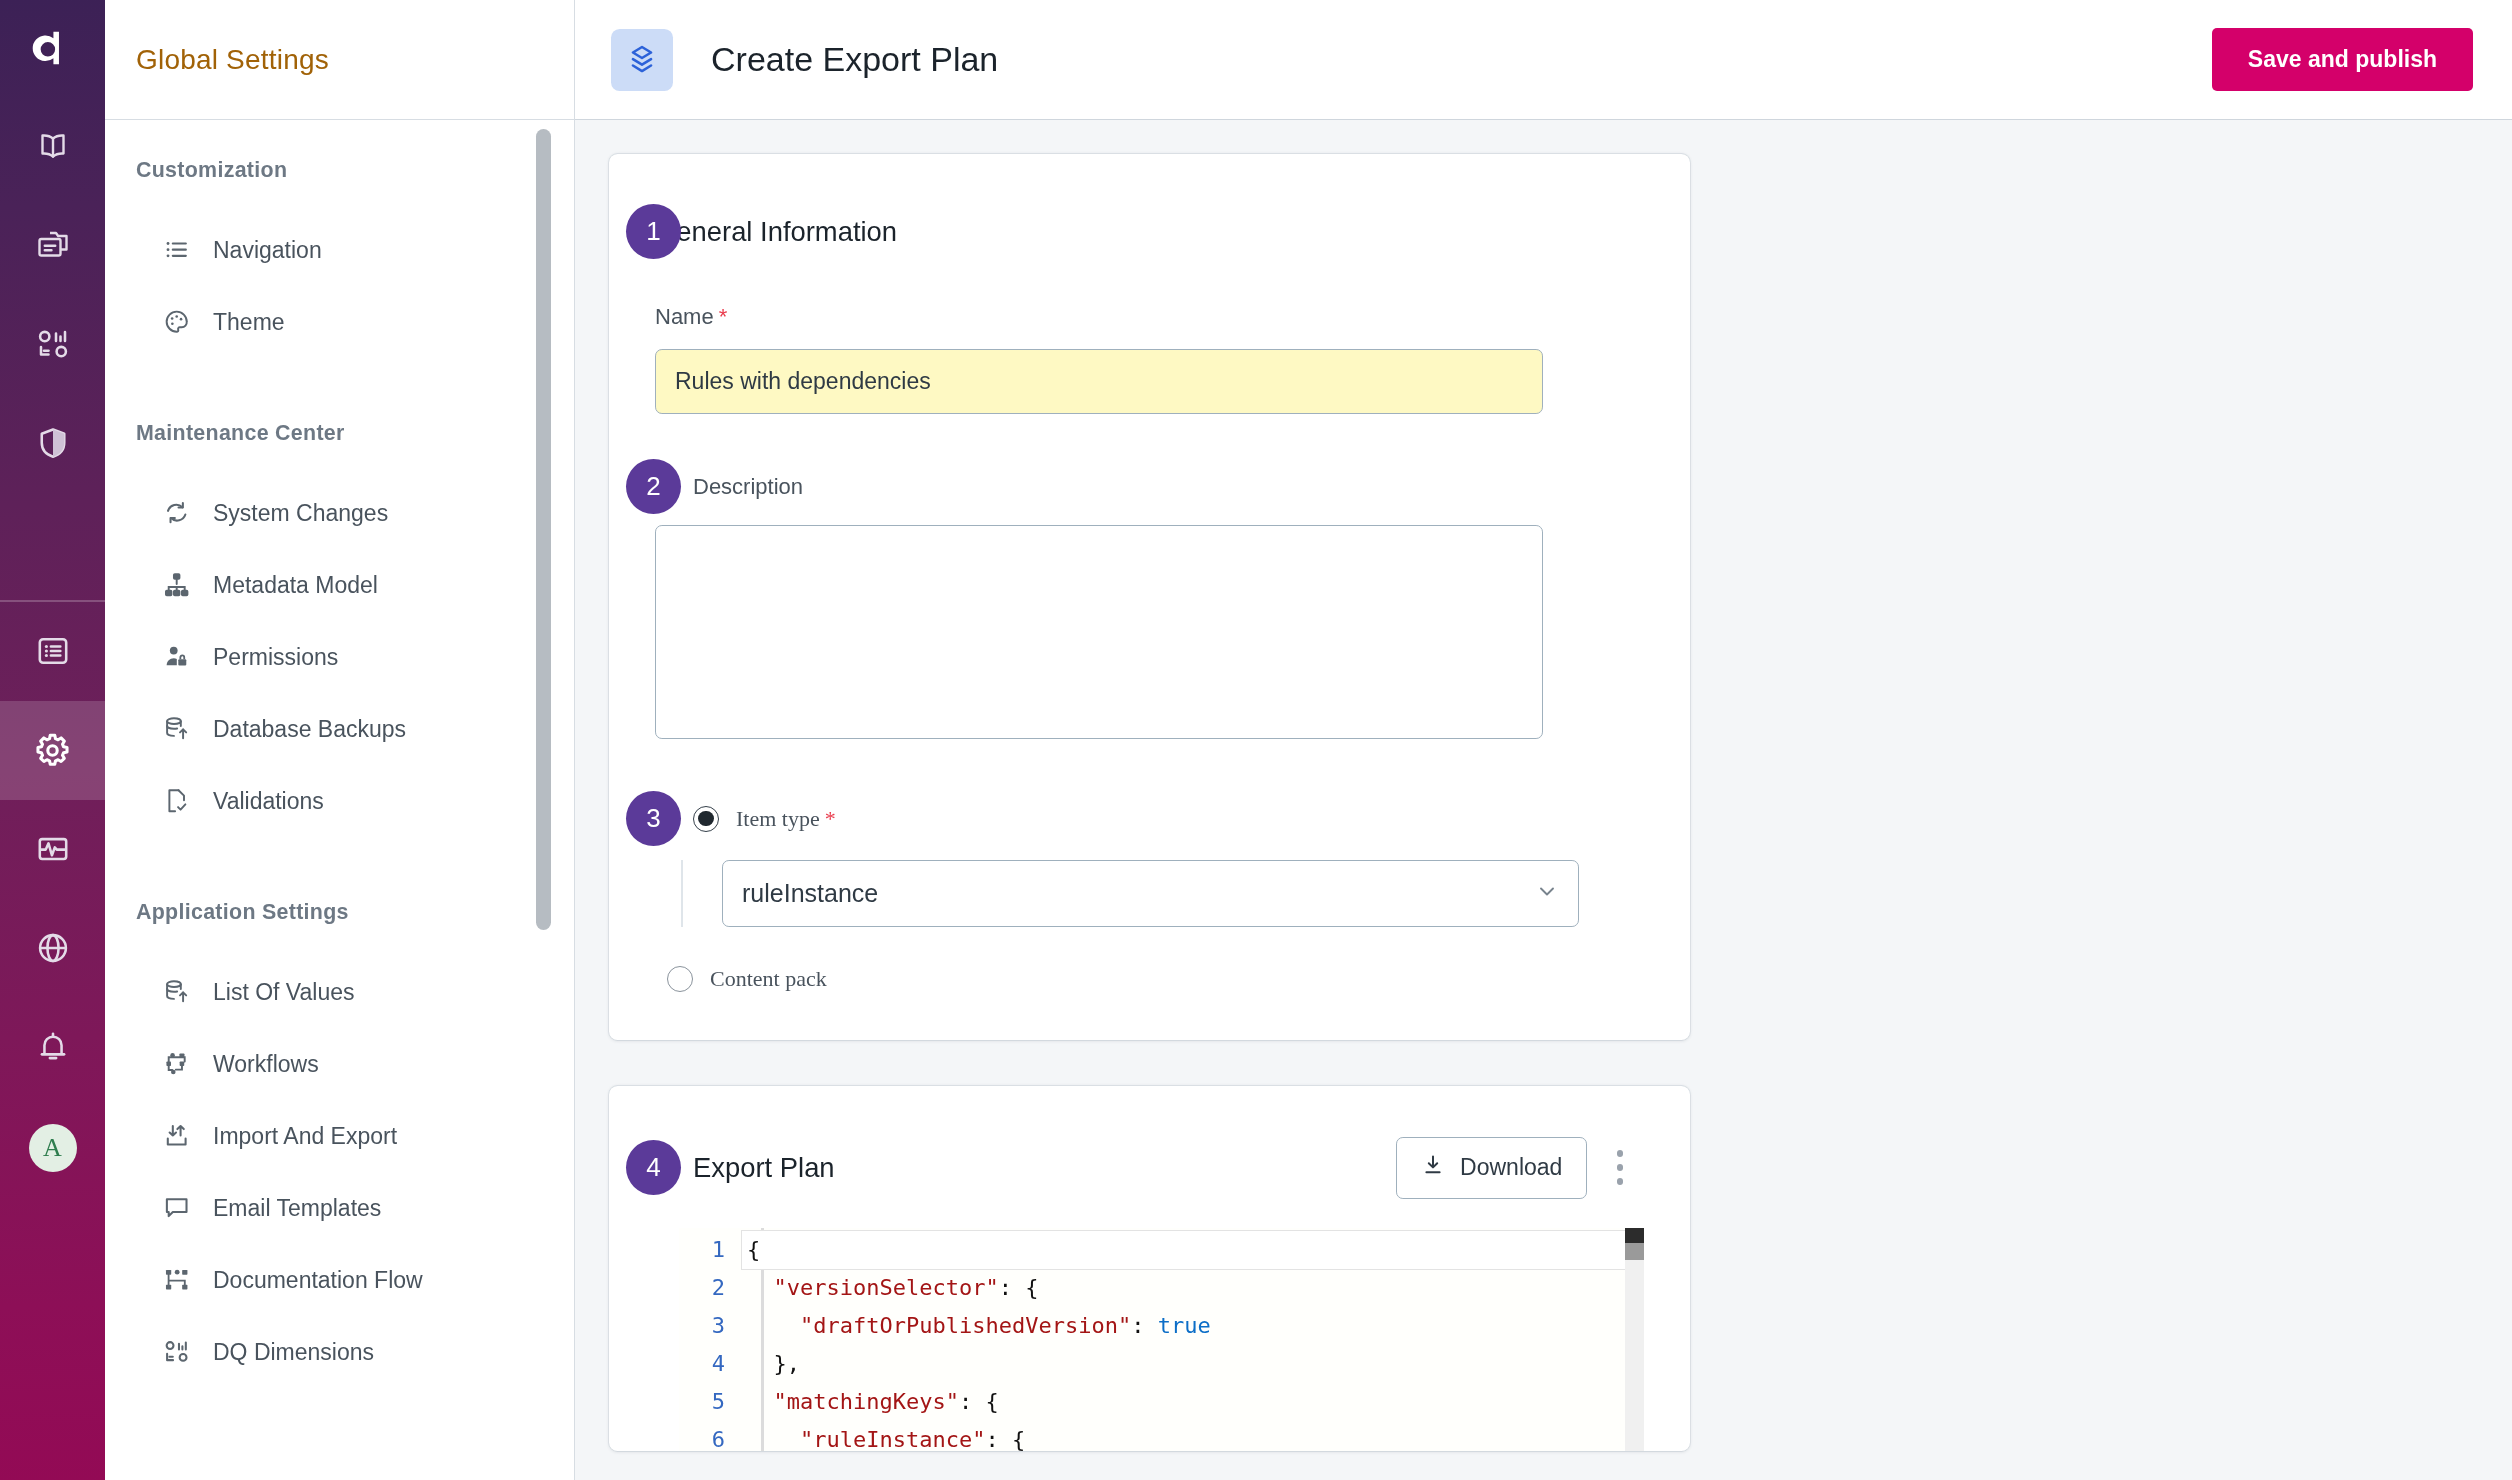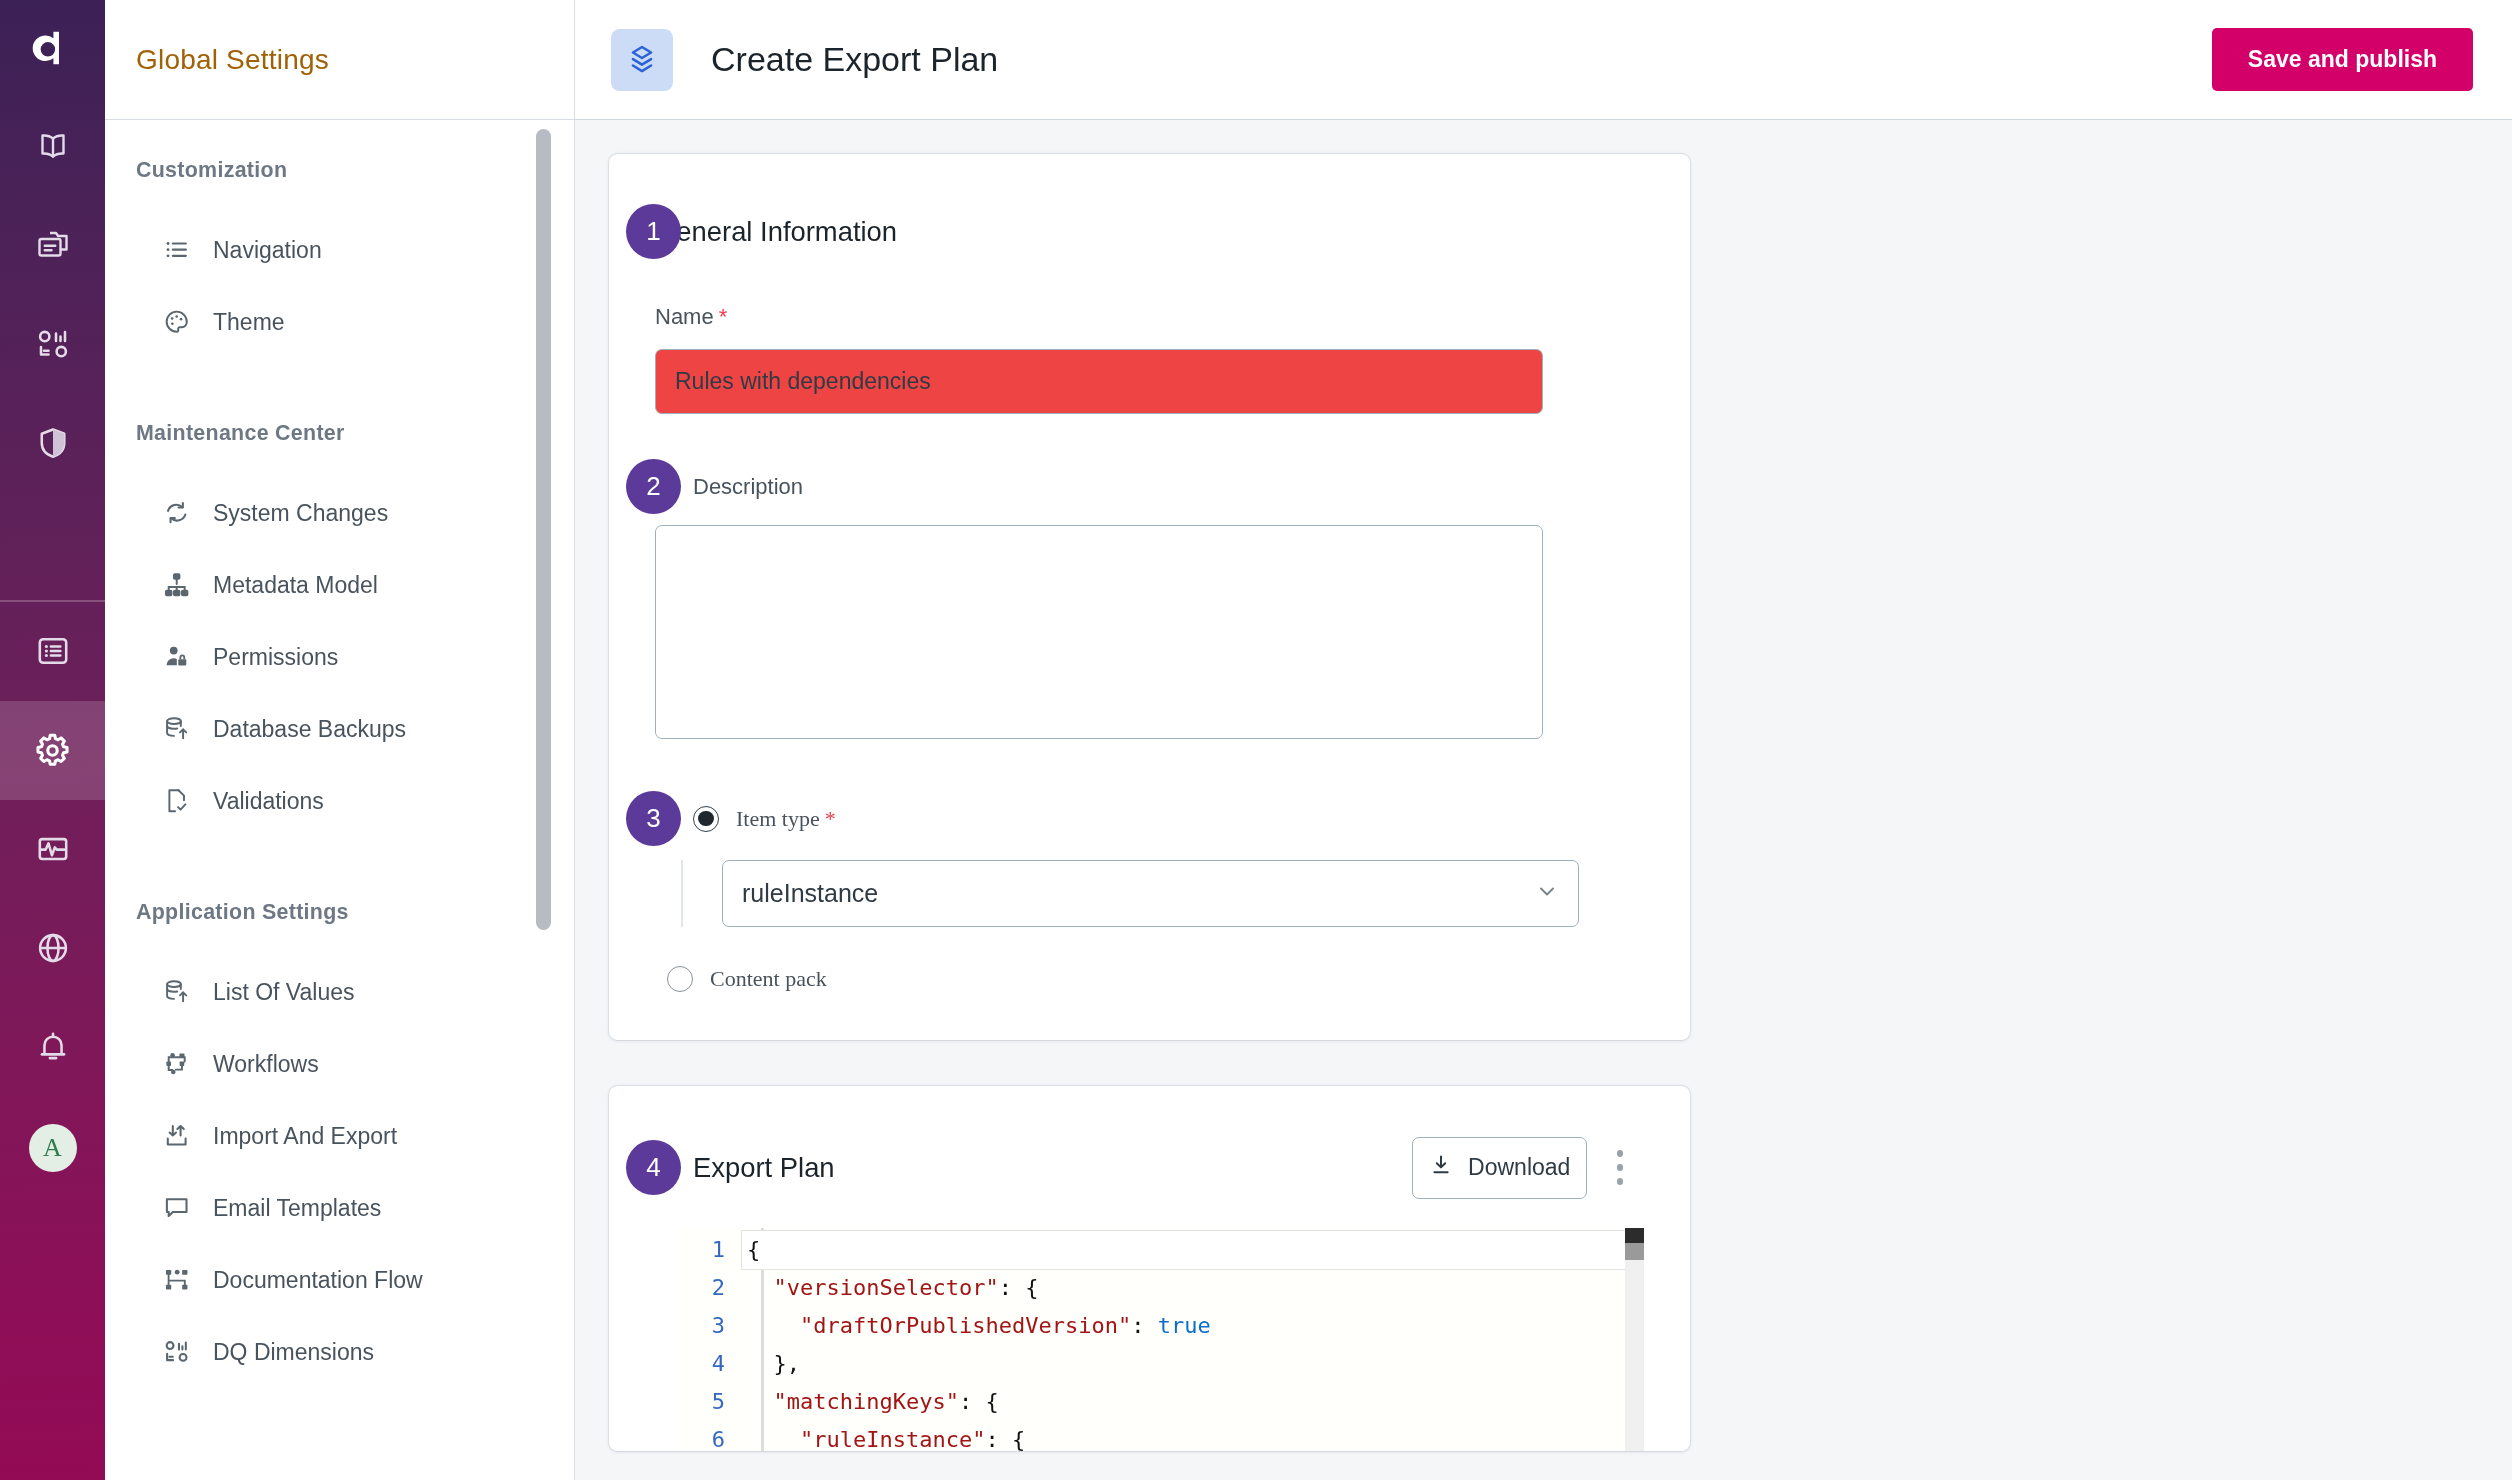--- a/index.html
+++ b/index.html
@@ -102,21 +102,21 @@
     background: #5b3a99; color: #ffffff; display: flex; align-items: center; justify-content: center;
     font-size: 26px; font-weight: 400; z-index: 3;
   }
   .sec-title { font-size: 27.4px; color: #1b232b; }
 
   .card-inner { padding: 50px 46px 48px 46px; }
   .field-label { font-size: 22px; color: #49535d; }
   .req { color: #ea3d4e; margin-left: 5.1px; }
   .text-input {
     width: 888px; height: 65px; border: 1.7px solid #9fb0bd; border-radius: 6.9px;
-    font-size: 23px; color: #2f3a44; padding: 8px 19px; background: #ef4444;
+    font-size: 23px; color: #2f3a44; padding: 8px 19px; background: #fef9c3;
     font-family: "Liberation Sans", sans-serif; outline: none;
   }
   .text-area {
     width: 888px; height: 214px; border: 1.7px solid #9fb0bd; border-radius: 6.9px;
     font-size: 23px; color: #2f3a44; padding: 13.7px 19px; background: #fff;
     font-family: "Liberation Sans", sans-serif; outline: none; resize: none;
   }
   .radio-row { display: flex; align-items: center; gap: 17px; }
   .radio {
     width: 26px; height: 26px; border-radius: 50%; border: 1.7px solid #8a939c;
@@ -130,21 +130,21 @@
   .indent-rail { border-left: 2.6px solid #dfe5ea; margin-left: 12px; padding-left: 39px; }
   .select-box {
     width: 857px; height: 67px; border: 1.7px solid #9fb0bd; border-radius: 6.9px;
     display: flex; align-items: center; padding: 0 19px; background: #fff;
     font-size: 25px; color: #2f3a44; cursor: pointer;
   }
   .select-chev { margin-left: auto; color: #78838d; }
 
   .plan-head { display: flex; align-items: center; }
   .btn-outline {
-    height: 62px; padding: 0 16px; border: 1.7px solid #9fb0bd; border-radius: 6.9px;
+    height: 62px; padding: 0 24px; border: 1.7px solid #9fb0bd; border-radius: 6.9px;
     background: #fff; display: flex; align-items: center; gap: 15.4px;
     font-size: 23px; color: #2f3a44; cursor: pointer;
     font-family: "Liberation Sans", sans-serif;
   }
   .kebab { width: 48px; height: 62px; display:flex; flex-direction:column; align-items:center;
            justify-content:center; gap: 6.9px; cursor: pointer; margin-left: 8.6px; }
   .kebab span { width: 6.9px; height: 6.9px; border-radius: 50%; background: #9aa2ac; display:block; }
 
   
   .editor {

